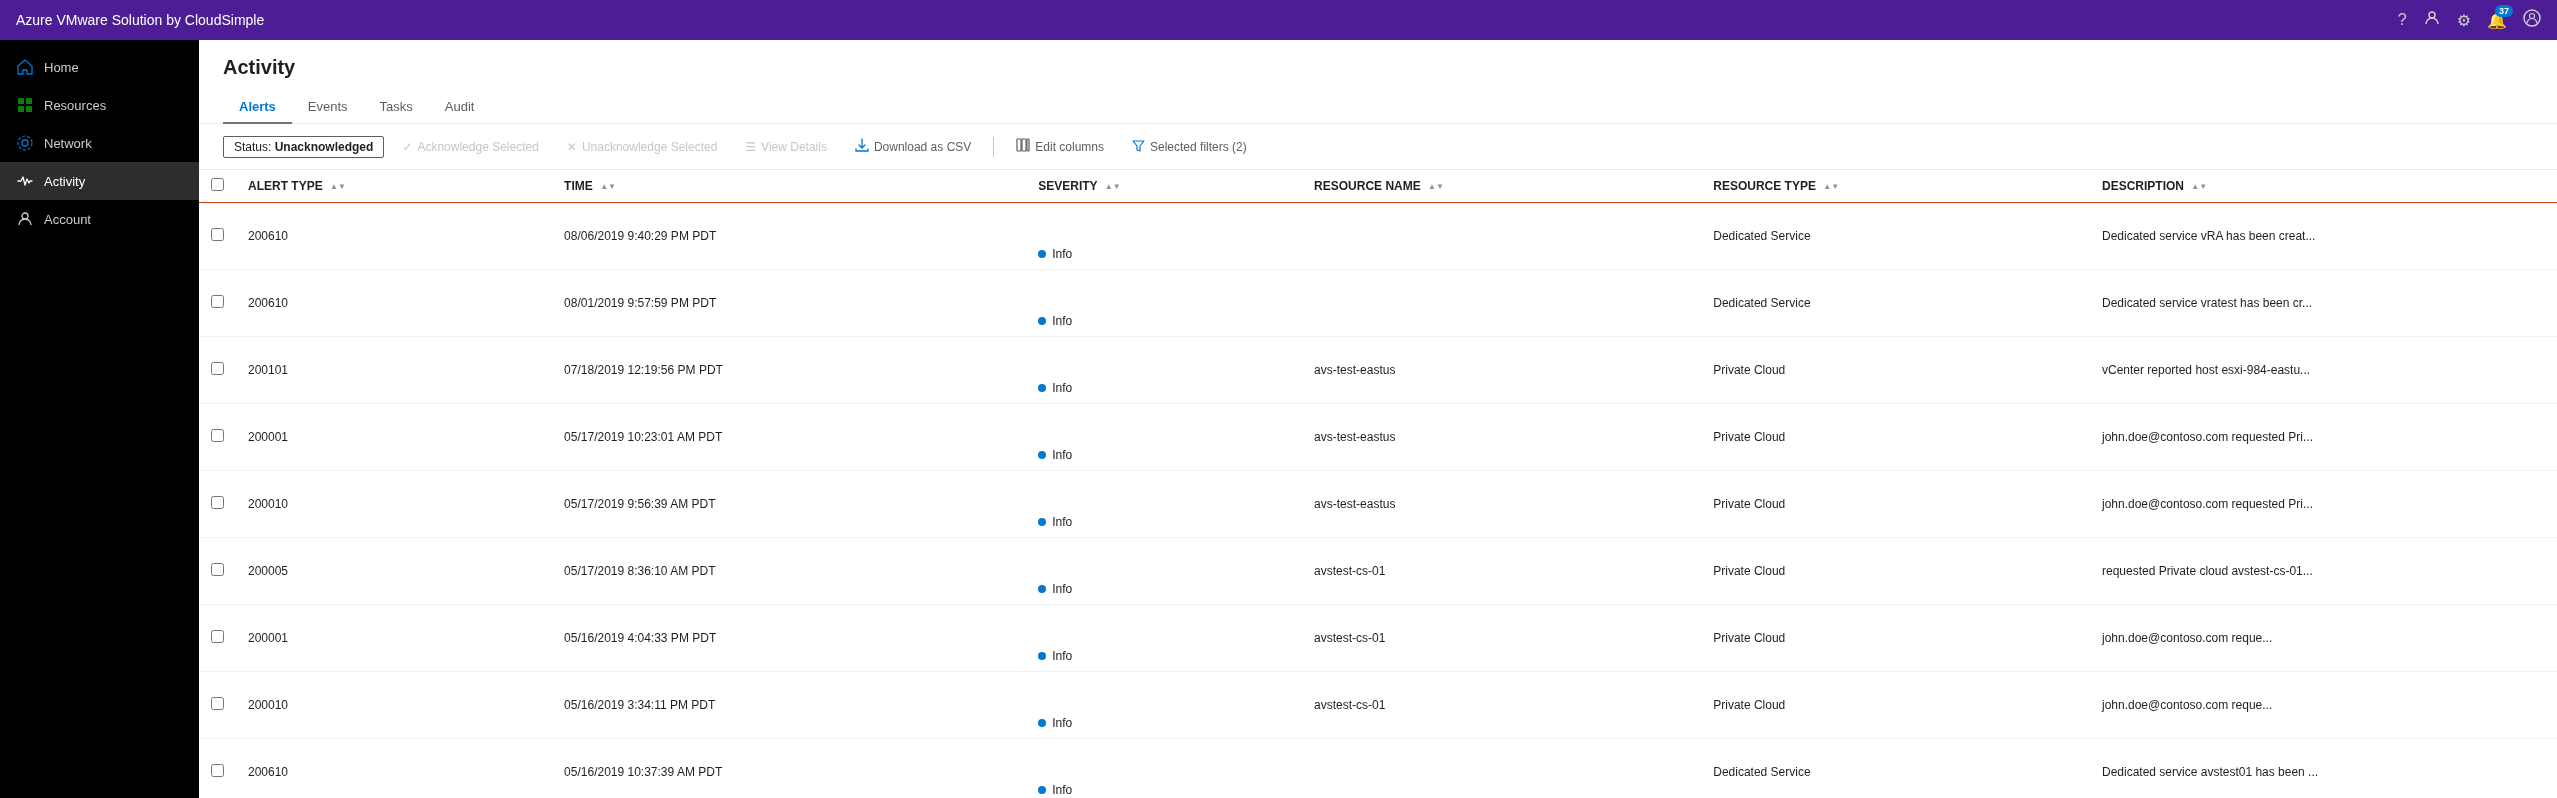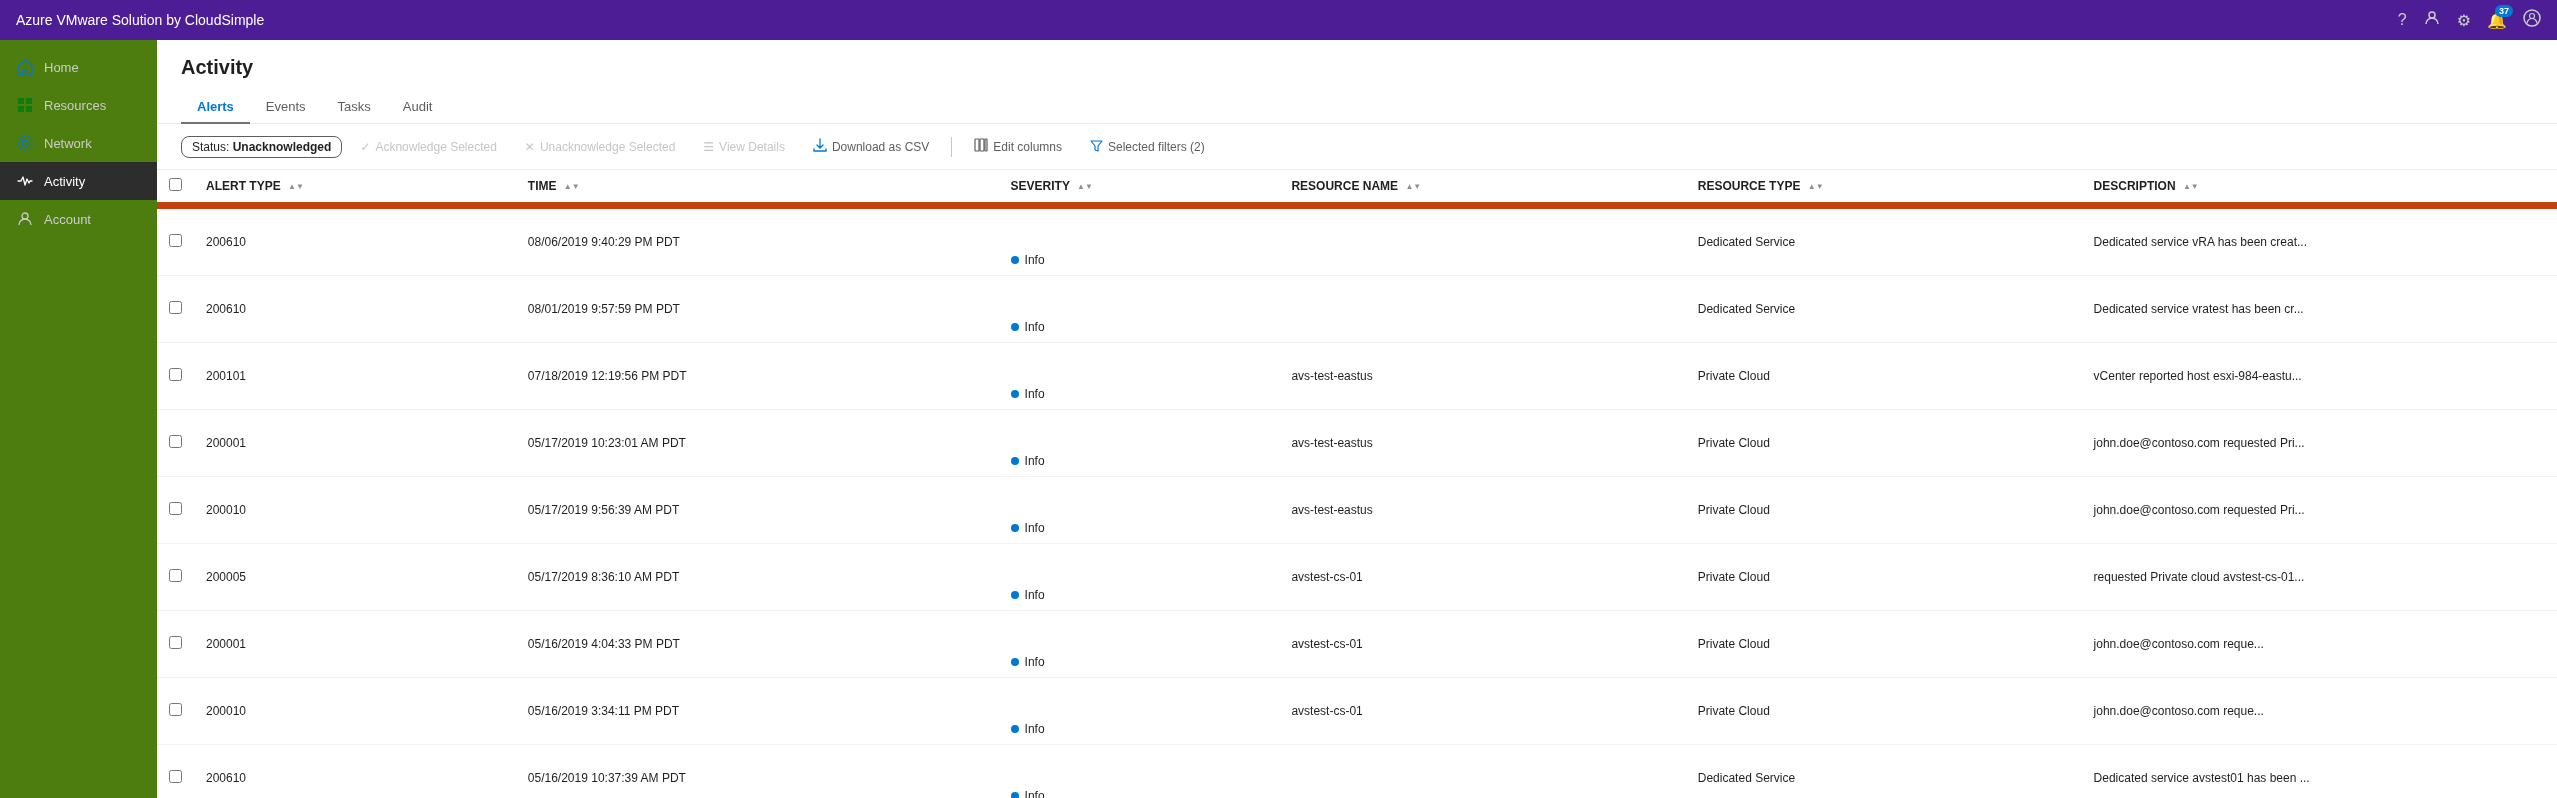--- a/index.html
+++ b/index.html
@@ -47,22 +47,22 @@
 
     
     .main-layout {
       display: flex;
       flex: 1;
       overflow: hidden;
     }
 
     
     .sidebar {
-      width: 157px;
-      background: #4d7c0f;
+      width: 199px;
+      background: #000000;
       color: #ccc;
       flex-shrink: 0;
       padding-top: 8px;
     }
     .sidebar-item {
       display: flex;
       align-items: center;
       gap: 10px;
       padding: 10px 16px;
       cursor: pointer;
@@ -122,21 +122,21 @@
     .toolbar {
       display: flex;
       align-items: center;
       padding: 10px 24px;
       gap: 12px;
       border-bottom: 1px solid #edebe9;
       flex-wrap: wrap;
     }
     .filter-badge {
       border: 1px solid #605e5c;
-      border-radius: 8px;
+      border-radius: 2px;
       padding: 3px 10px;
       font-size: 12px;
       color: #201f1e;
       cursor: pointer;
       background: #fff;
     }
     .filter-badge strong { font-weight: 600; }
 
     .toolbar-actions {
       display: flex;
@@ -163,21 +163,21 @@
     .table-container {
       flex: 1;
       overflow-y: auto;
     }
     table {
       width: 100%;
       border-collapse: collapse;
       font-size: 12px;
     }
     thead tr {
-      border-bottom: 7px solid #c2410c;
+      border-bottom: 1px solid #c2410c;
     }
     thead th {
       padding: 8px 12px;
       text-align: left;
       font-weight: 600;
       color: #201f1e;
       font-size: 12px;
       white-space: nowrap;
       background: #fff;
     }

